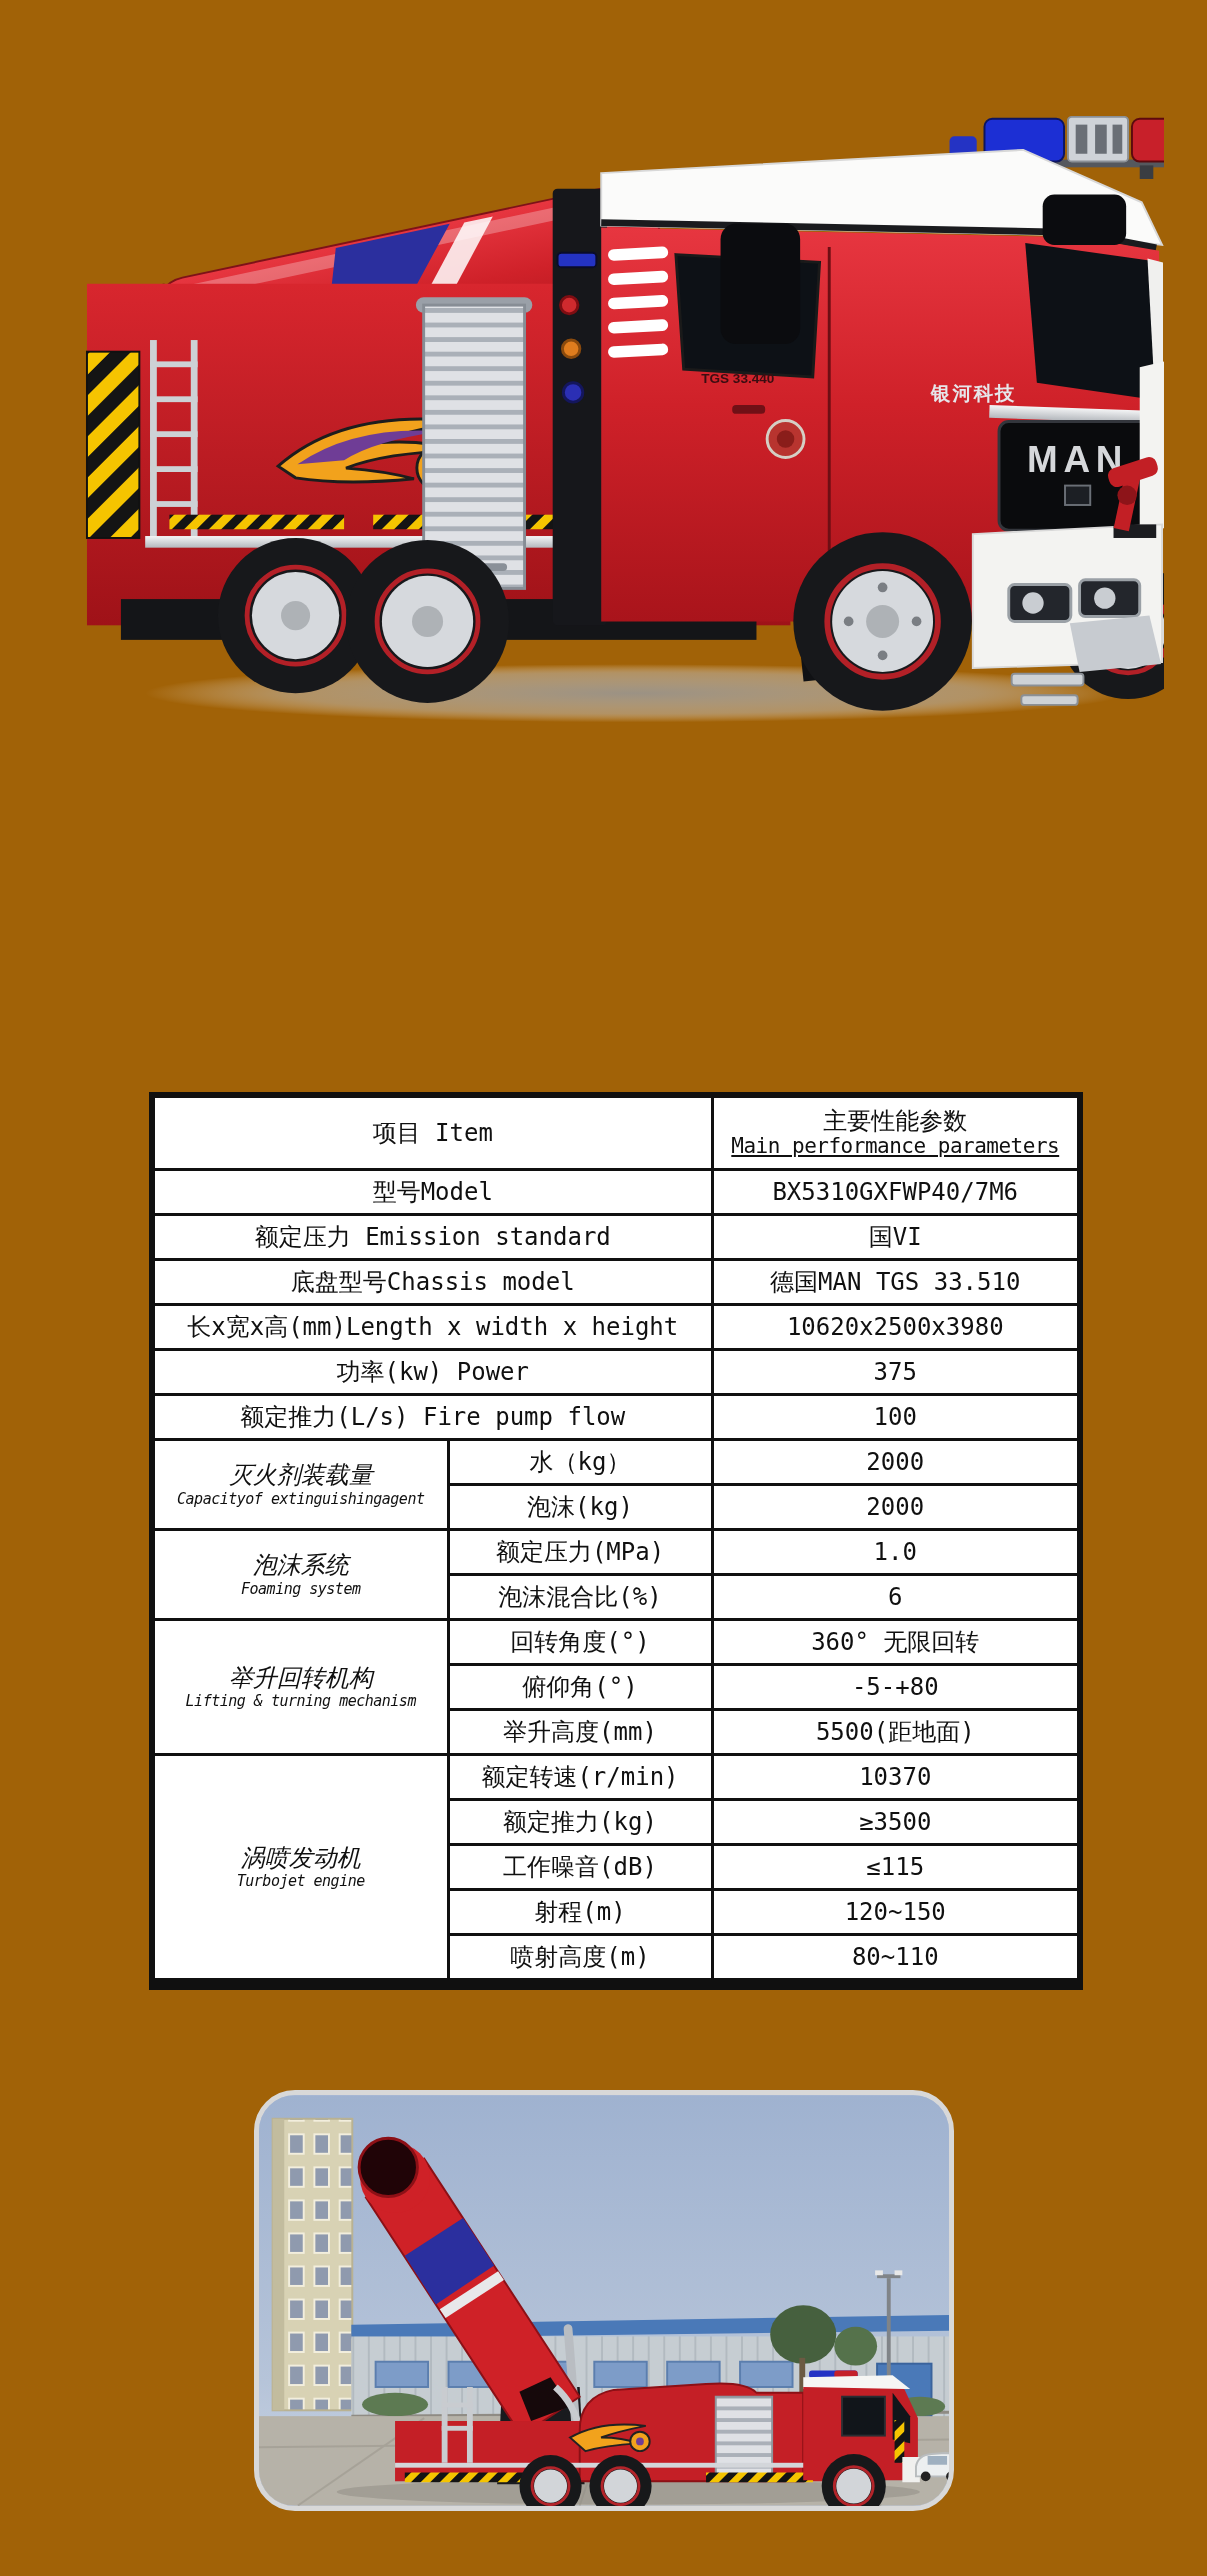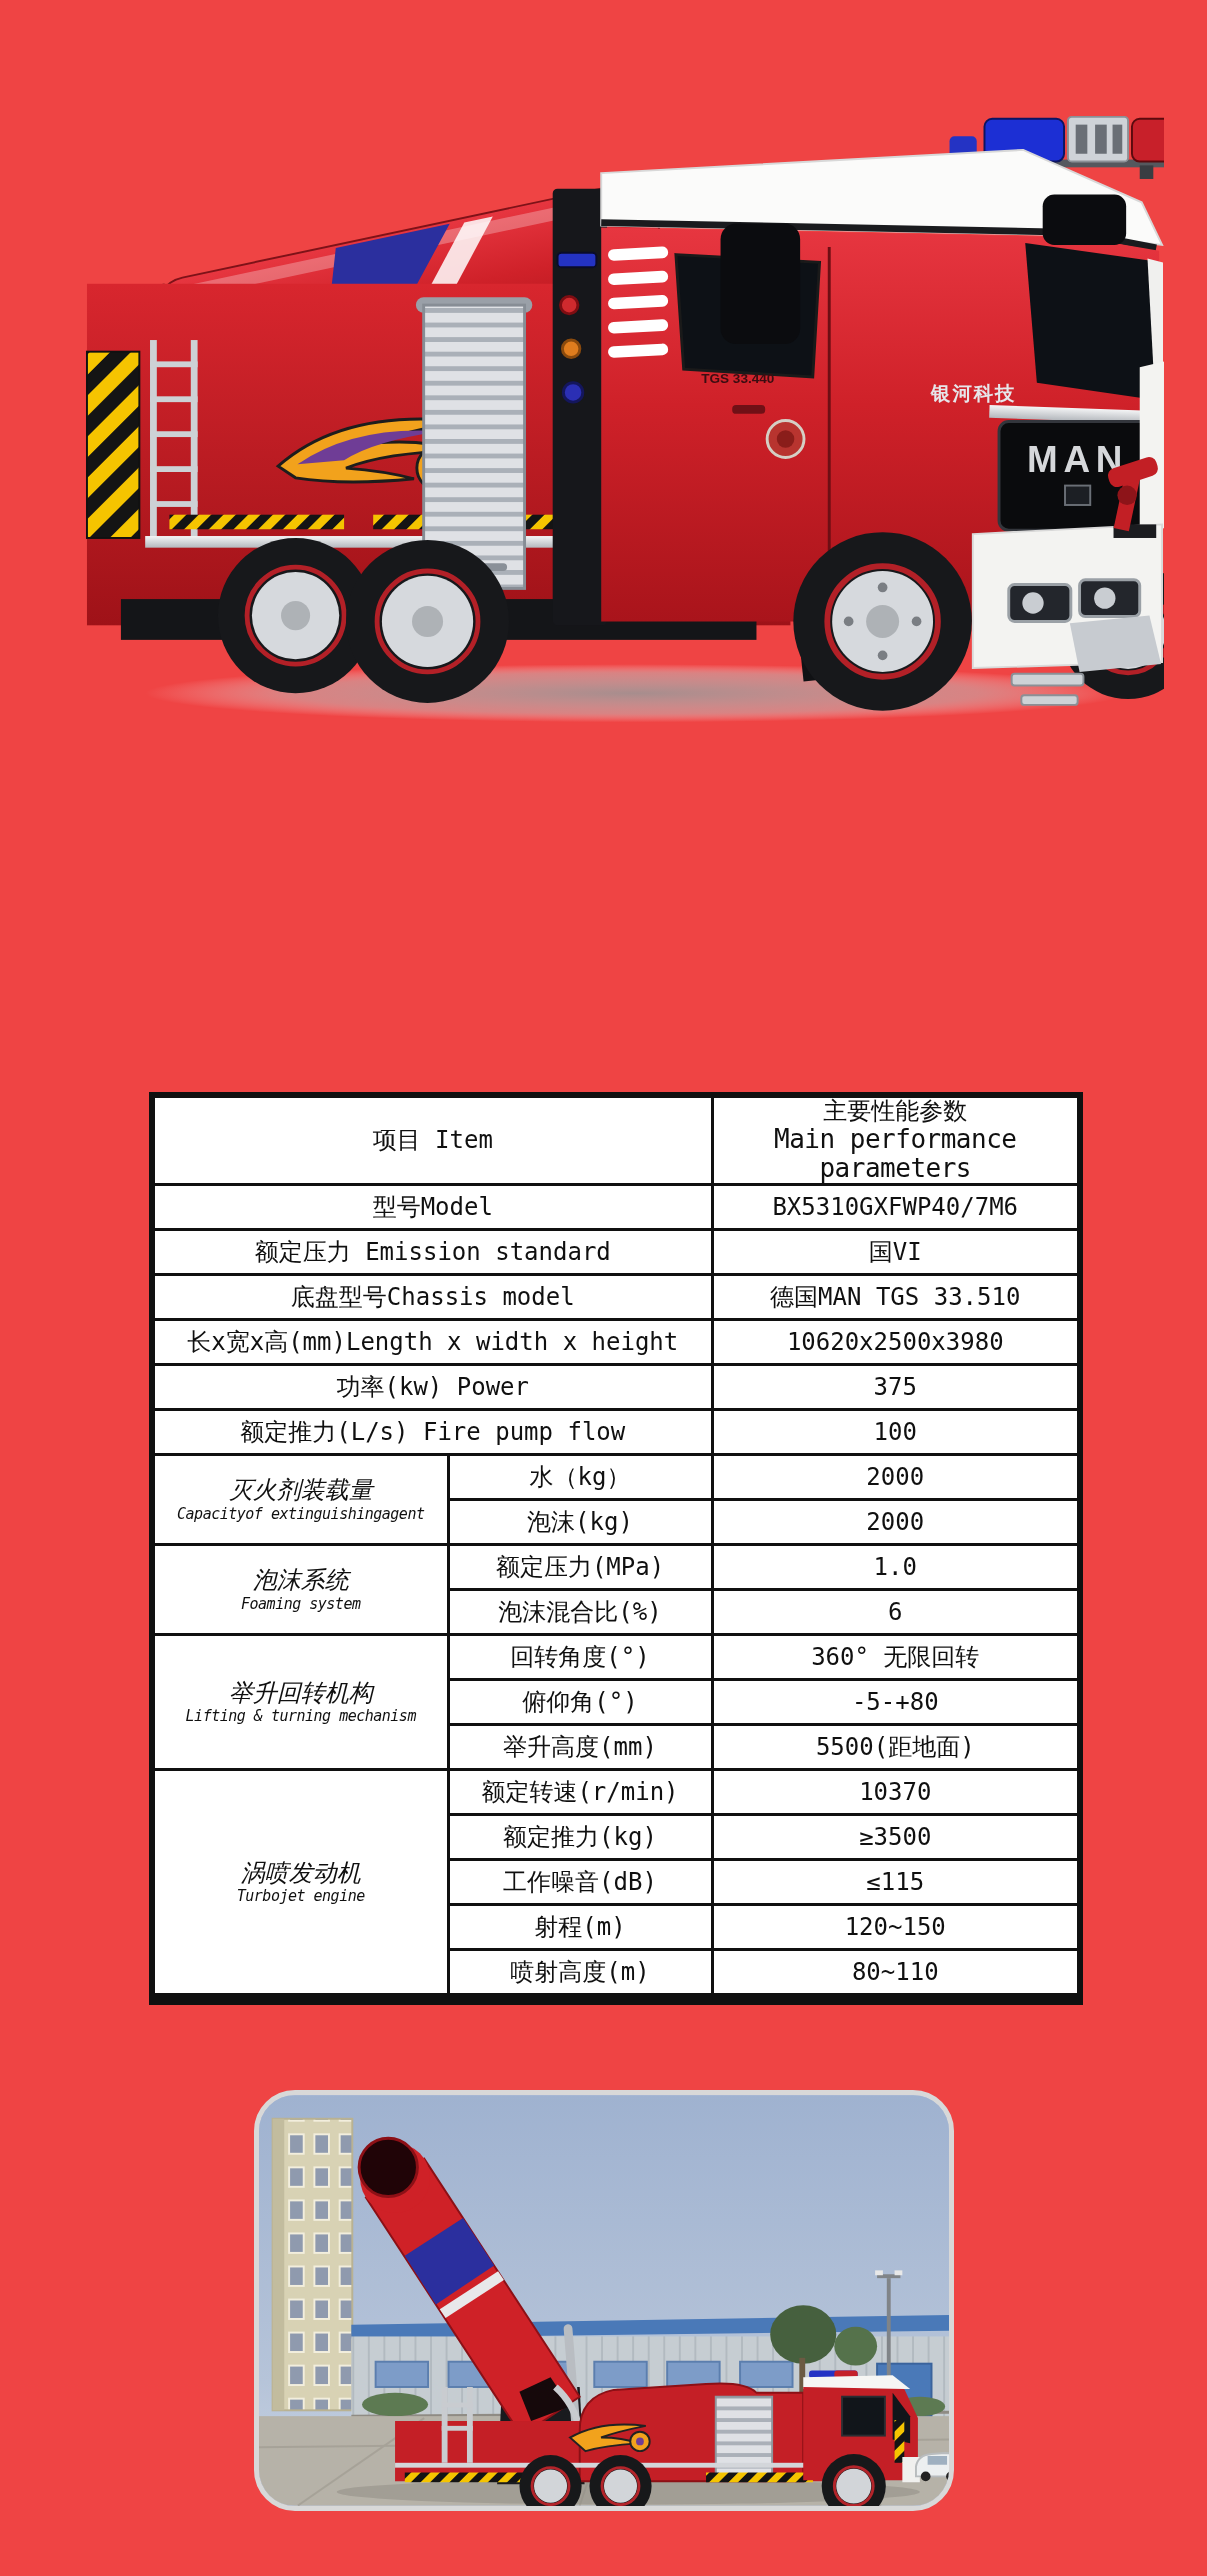--- a/index.html
+++ b/index.html
@@ -1,37 +1,37 @@
 <!DOCTYPE html>
 <html><head>
 <meta charset="utf-8">
 <style>
   html,body{margin:0;padding:0;background:#ffffff;}
-  .page{position:relative;width:1208px;height:2576px;background:#ef4444;overflow:hidden;
+  .page{position:relative;width:1208px;height:2576px;background:#a16207;overflow:hidden;
         font-family:"Liberation Sans","DejaVu Sans",sans-serif;}
 
   
   .hero{position:absolute;left:53px;top:80px;width:1111px;height:664px;}
 
   
   .desc{position:absolute;left:122px;top:809px;width:974px;
         font-size:29px;line-height:39px;font-weight:bold;color:#141414;
         text-align:justify;letter-spacing:0.5px;
         padding-left:33px;text-indent:-33px;}
 
   
   table.spec{position:absolute;left:149px;top:1092px;width:927px;
         border-collapse:collapse;table-layout:fixed;background:#fff;
         border:6.8px solid #101010;border-bottom-width:12.6px;
         font-family:"DejaVu Sans Mono","Liberation Mono",monospace;
         font-size:24px;color:#101010;text-align:center;}
   table.spec td{border:3.9px solid #101010;padding:0 3.9px;height:42px;line-height:1.12;overflow:hidden;}
   table.spec tr.hdr td{height:70px;}
   table.spec .en{font-size:15px;letter-spacing:-0.5px;}
-  table.spec .hdr-en{font-size:26px;letter-spacing:-0.5px;}
+  table.spec .hdr-en{font-size:21px;letter-spacing:-0.5px;text-decoration:underline;}
   table.spec td.grp{line-height:1.2;font-style:italic;}
 
   
   .photo-frame{position:absolute;left:254px;top:2090px;width:700px;height:421px;
         border:5.8px solid #d8d8d8;border-radius:41px;overflow:hidden;background:#aebcd6;box-sizing:border-box;}
   .photo-frame svg{display:block;width:100%;height:100%;}
 </style>
 </head>
 <body>
 

